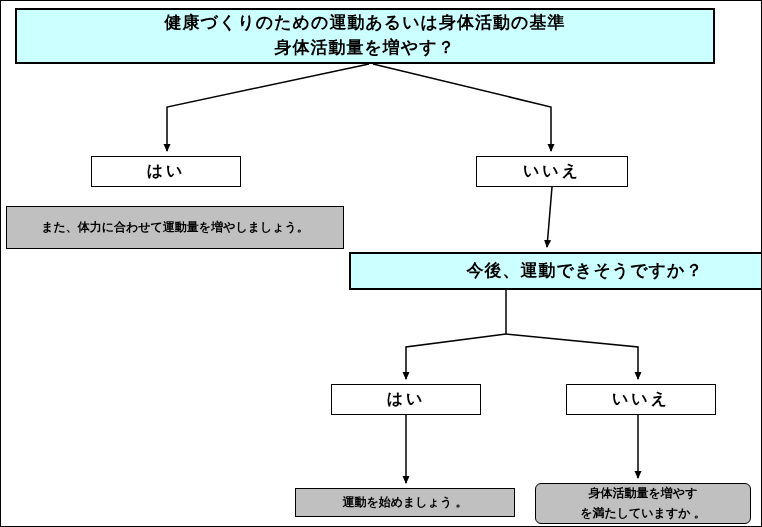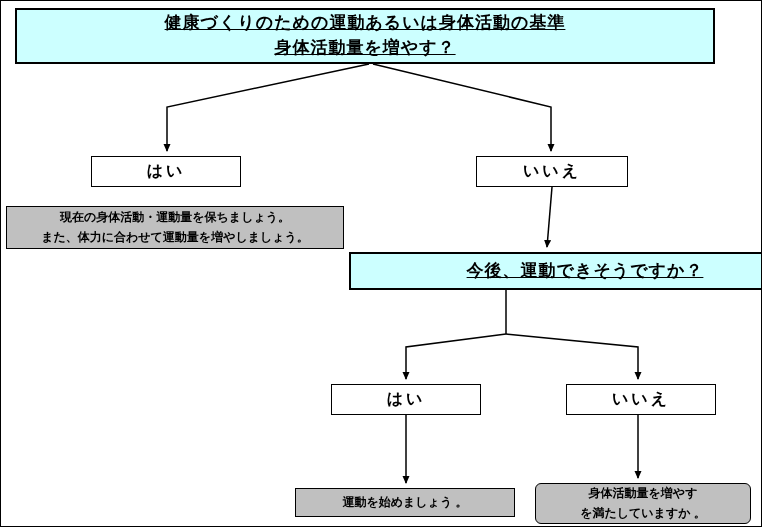--- a/index.html
+++ b/index.html
@@ -32,21 +32,20 @@
     text-align: center;
     color: #000;
   }
   .question {
     background: var(--question-bg, #ccffff);
     border: 2px solid var(--line, #000);
     font-weight: bold;
     font-size: 17px;
     letter-spacing: 1px;
     line-height: 1.45;
-    text-decoration: underline;
   }
   .answer {
     background: var(--answer-bg, #ffffff);
     border: 1px solid var(--line, #000);
     font-weight: bold;
     font-size: 16px;
     letter-spacing: 3px;
   }
   .result {
     background: var(--result-bg, #c0c0c0);
@@ -94,21 +93,20 @@
 
   <div class="box answer" id="yes1">
     <span>はい</span>
   </div>
 
   <div class="box answer" id="no1">
     <span>いいえ</span>
   </div>
 
   <div class="box result" id="maintain">
-    <span class="line-span">現在の身体活動・運動量を保ちましょう。</span>
     <span class="line-span">また、体力に合わせて運動量を増やしましょう。</span>
   </div>
 
   <div class="box question" id="q2">
     <span>今後、運動できそうですか？</span>
   </div>
 
   <div class="box answer" id="yes2">
     <span>はい</span>
   </div>

